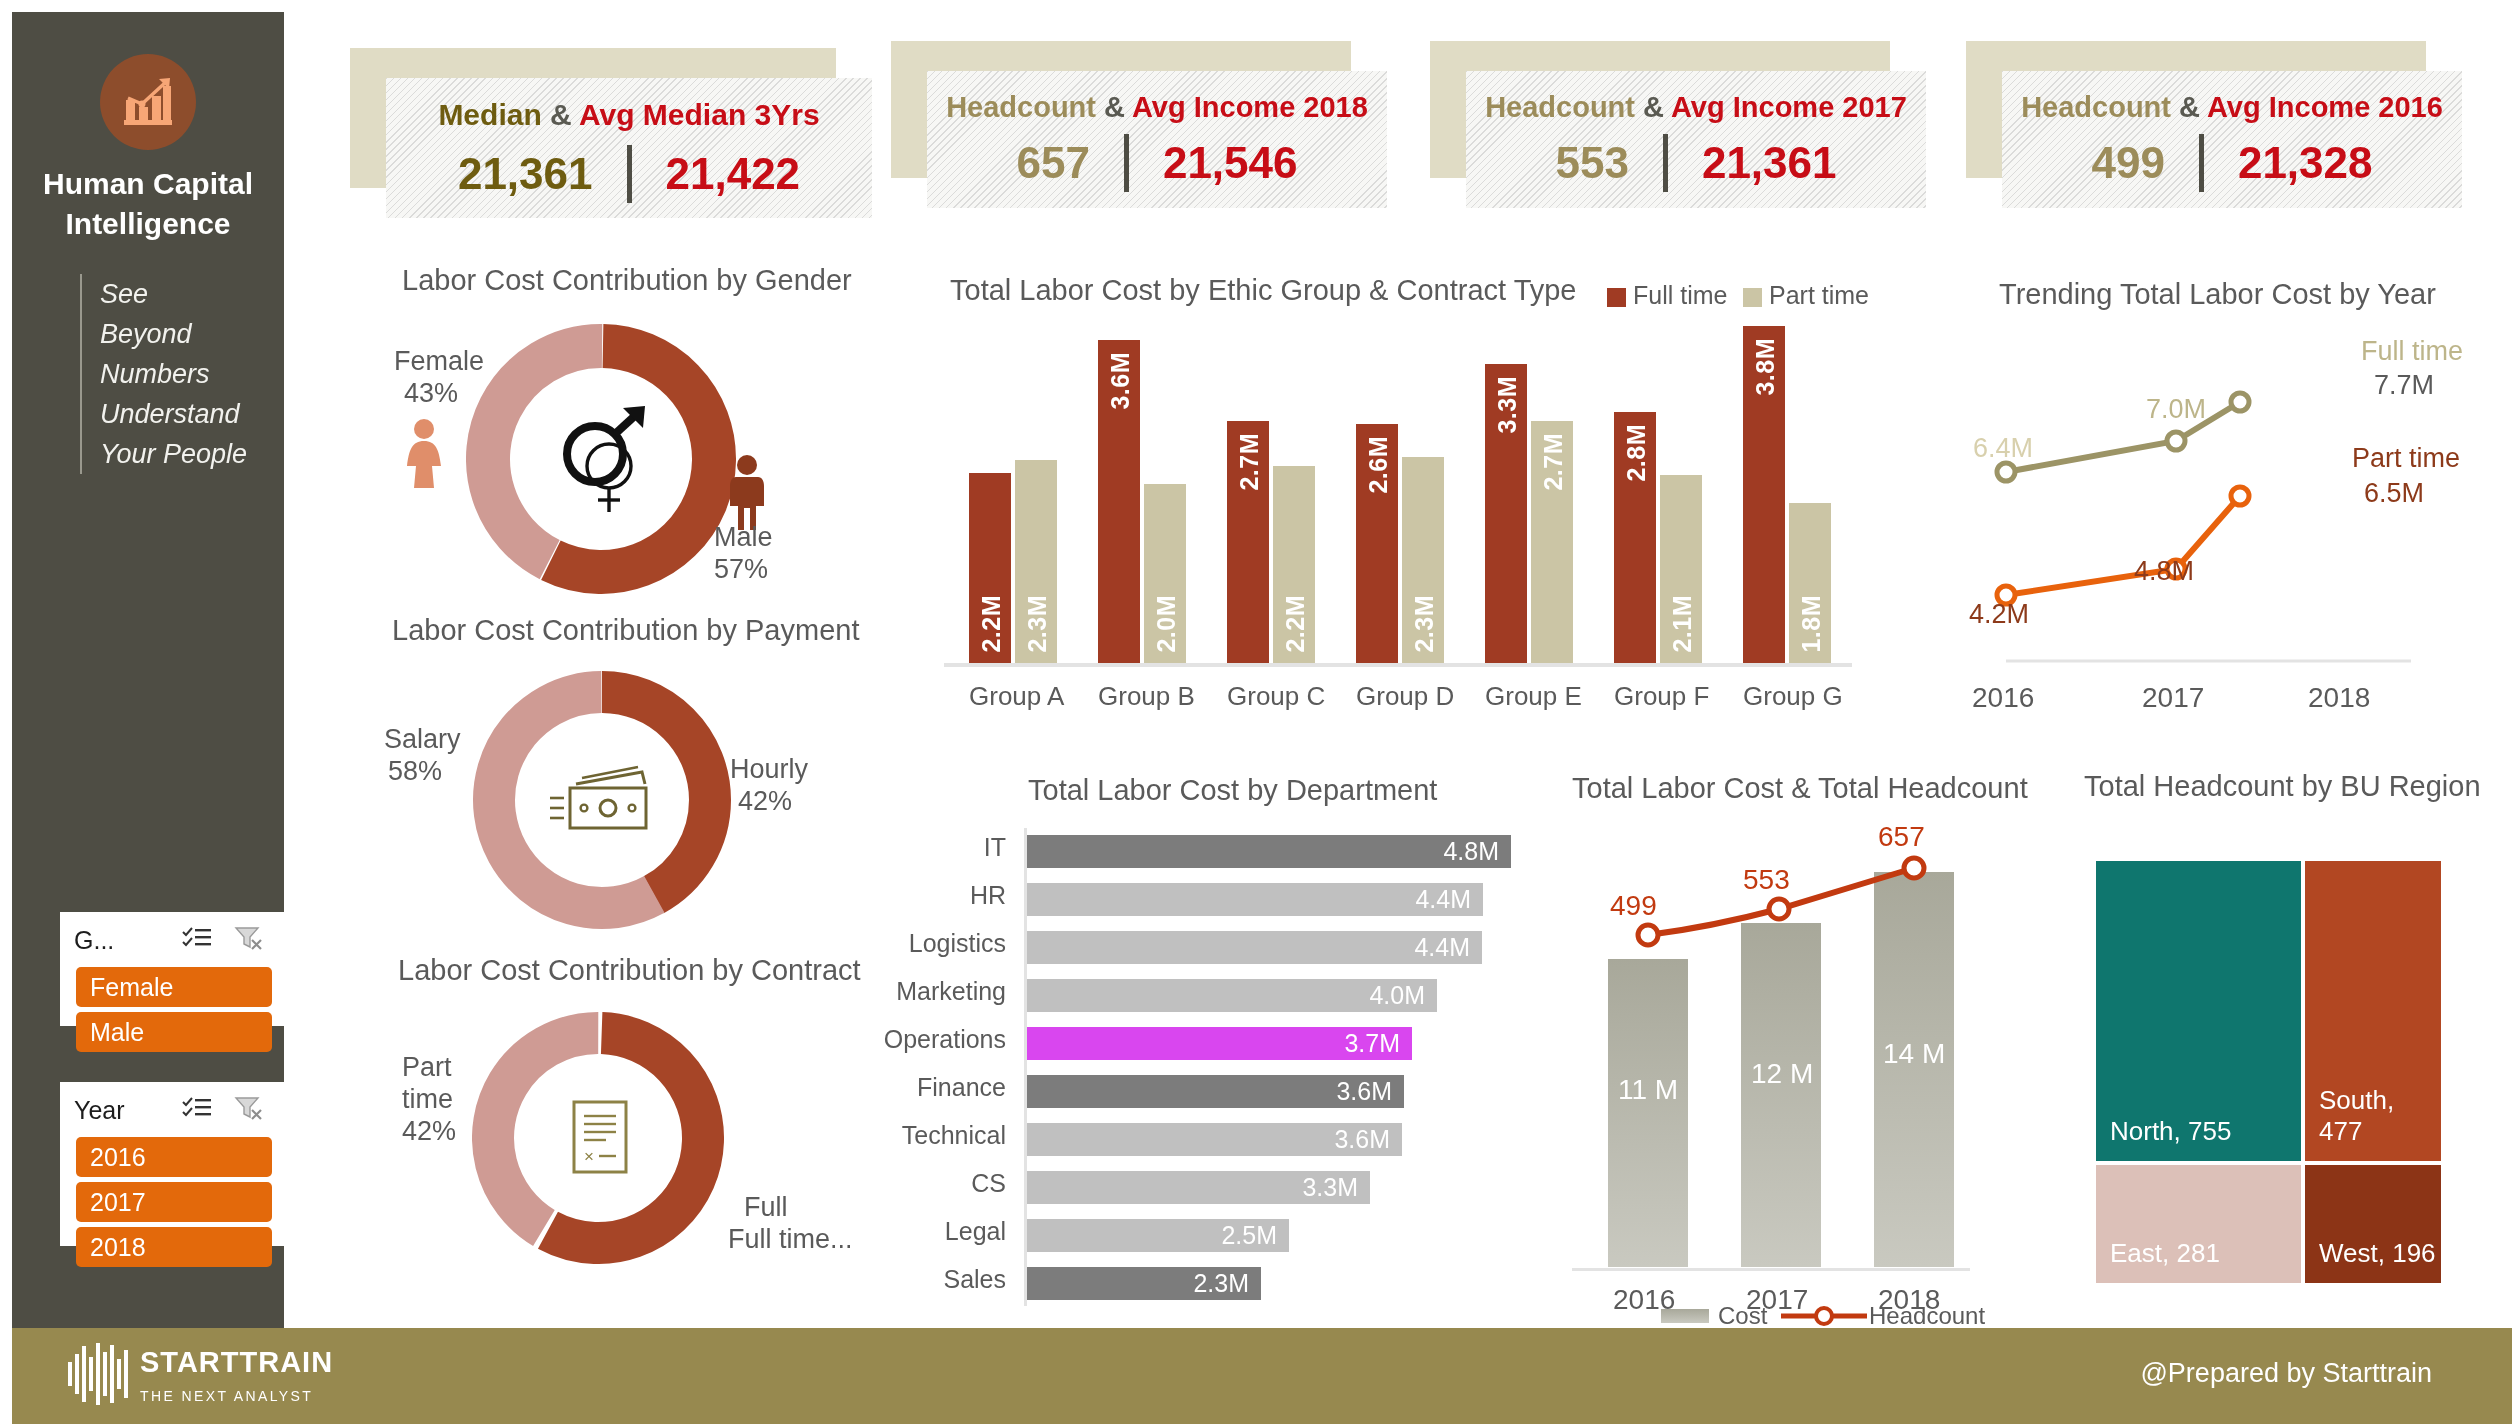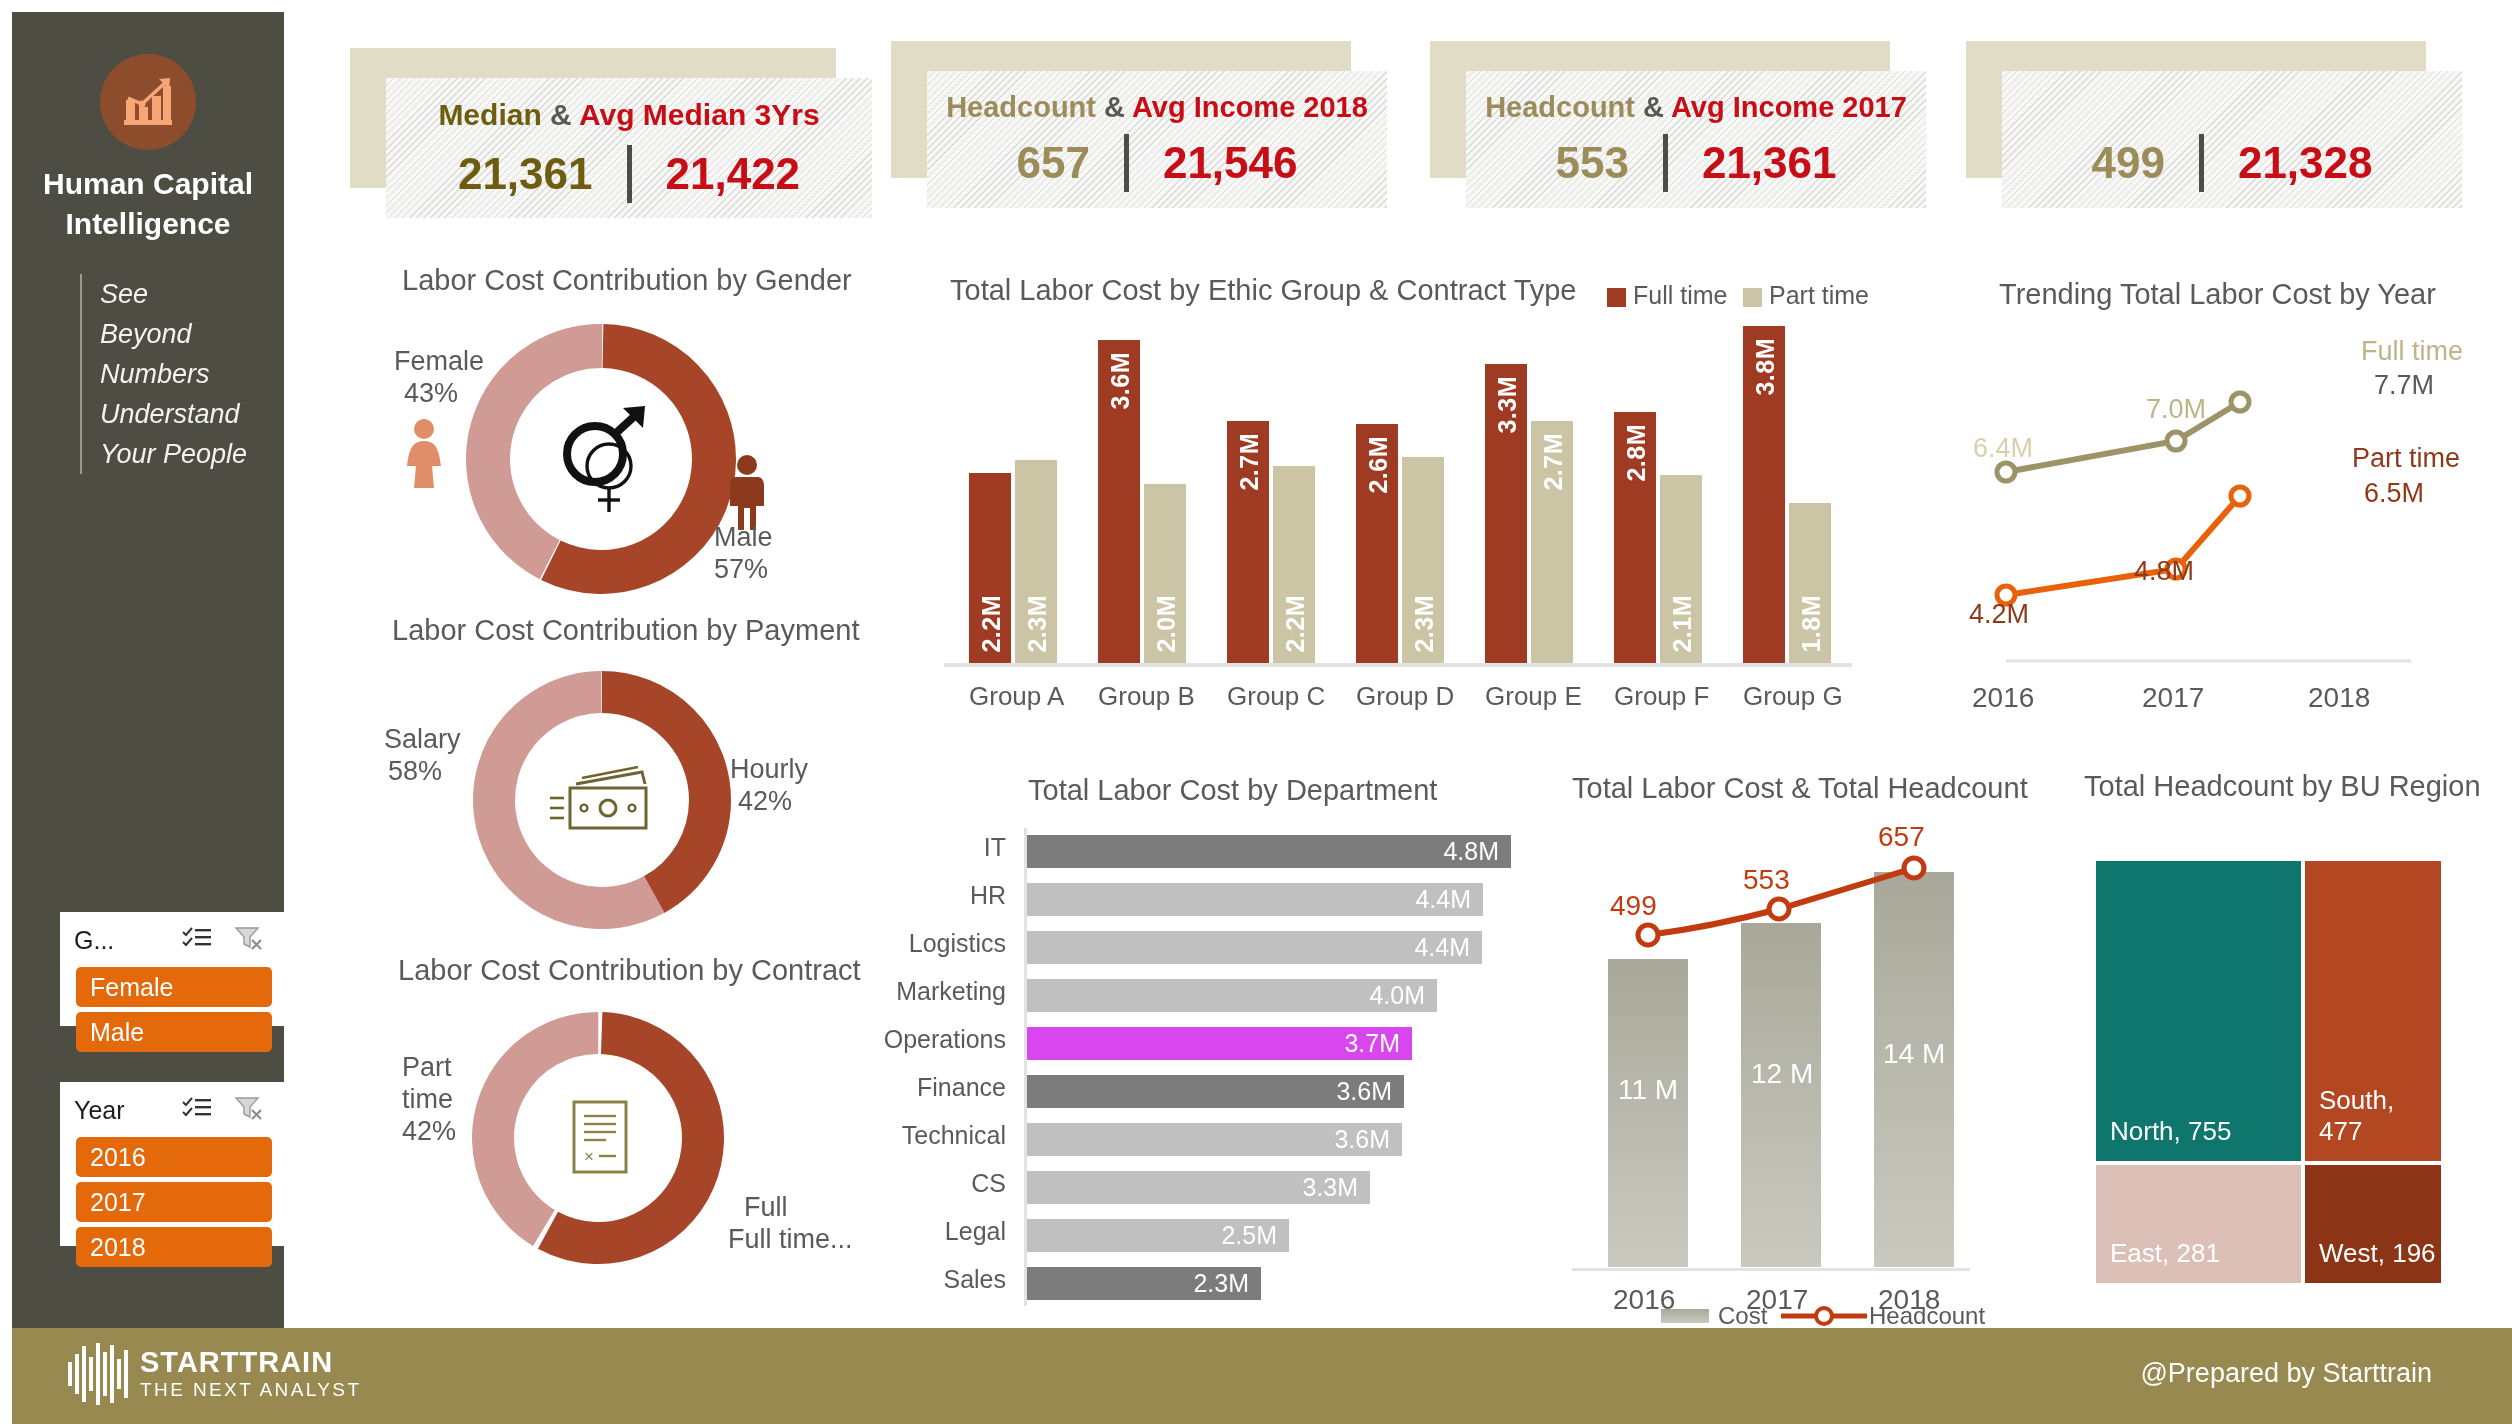--- a/index.html
+++ b/index.html
@@ -53,21 +53,21 @@
   .hbar span{color:#ffffff;font-size:25px;padding-right:12px;}
   .hcat{position:absolute;right:0;font-size:25px;color:#5a5a5a;text-align:right;white-space:nowrap;}
 
   .tm-cell{position:absolute;display:flex;align-items:flex-end;}
   .tm-cell span{color:#ffffff;font-size:26px;padding:0 0 14px 14px;}
 
   
   .footer{position:absolute;left:6px;top:1322px;width:2500px;height:96px;background:#97894f;}
   .footer-brand{position:absolute;left:128px;top:18px;color:#ffffff;}
   .footer-name{font-size:29px;font-weight:bold;letter-spacing:1px;}
-  .footer-sub{font-size:19px;letter-spacing:2.4px;margin-top:0;}
+  .footer-sub{font-size:14px;letter-spacing:2.4px;margin-top:9px;}
   .footer-right{position:absolute;right:80px;top:30px;color:#ffffff;font-size:27px;}
   .eq{position:absolute;left:56px;top:14px;display:flex;align-items:center;gap:3px;height:64px;}
   .eq i{display:block;width:4px;background:#ffffff;}
 </style>
 </head>
 <body>
 
 <div class="page">
 <div class="outer-frame">
 
@@ -189,20 +189,23 @@
         <span class="kpi-left" style="color:#9c8c5a;font-size:44px;">553</span>
         <span class="kpi-div" style="height:58px;"></span>
         <span class="kpi-right" style="font-size:44px;">21,361</span>
       </div>
     </div>
   </div>
 
   <div class="kpi" style="left:1960px;top:35px;">
     <div class="kpi-shadow" style="width:460px;height:137px;"></div>
     <div class="kpi-body" style="left:36px;top:30px;width:460px;height:137px;">
+      <div class="kpi-title" style="top:20px;font-size:29px;">
+        <span style="color:#9c8c5a">Headcount</span><span style="color:#5a5a52"> &amp; </span><span style="color:#c70d16">Avg Income 2016</span>
+      </div>
       <div class="kpi-vals" style="top:62px;height:60px;gap:34px;">
         <span class="kpi-left" style="color:#9c8c5a;font-size:44px;">499</span>
         <span class="kpi-div" style="height:58px;"></span>
         <span class="kpi-right" style="font-size:44px;">21,328</span>
       </div>
     </div>
   </div>
 
   <div class="chart-title" style="left:396px;top:258px;">Labor Cost Contribution by Gender</div>
   <div>

